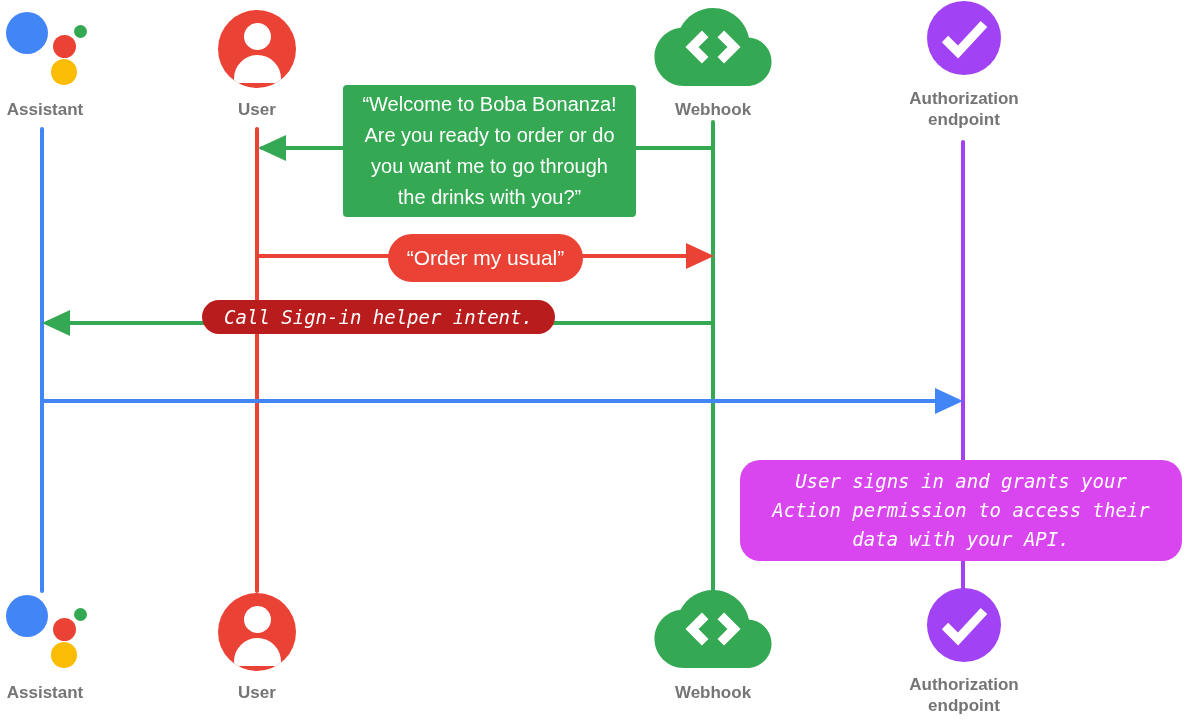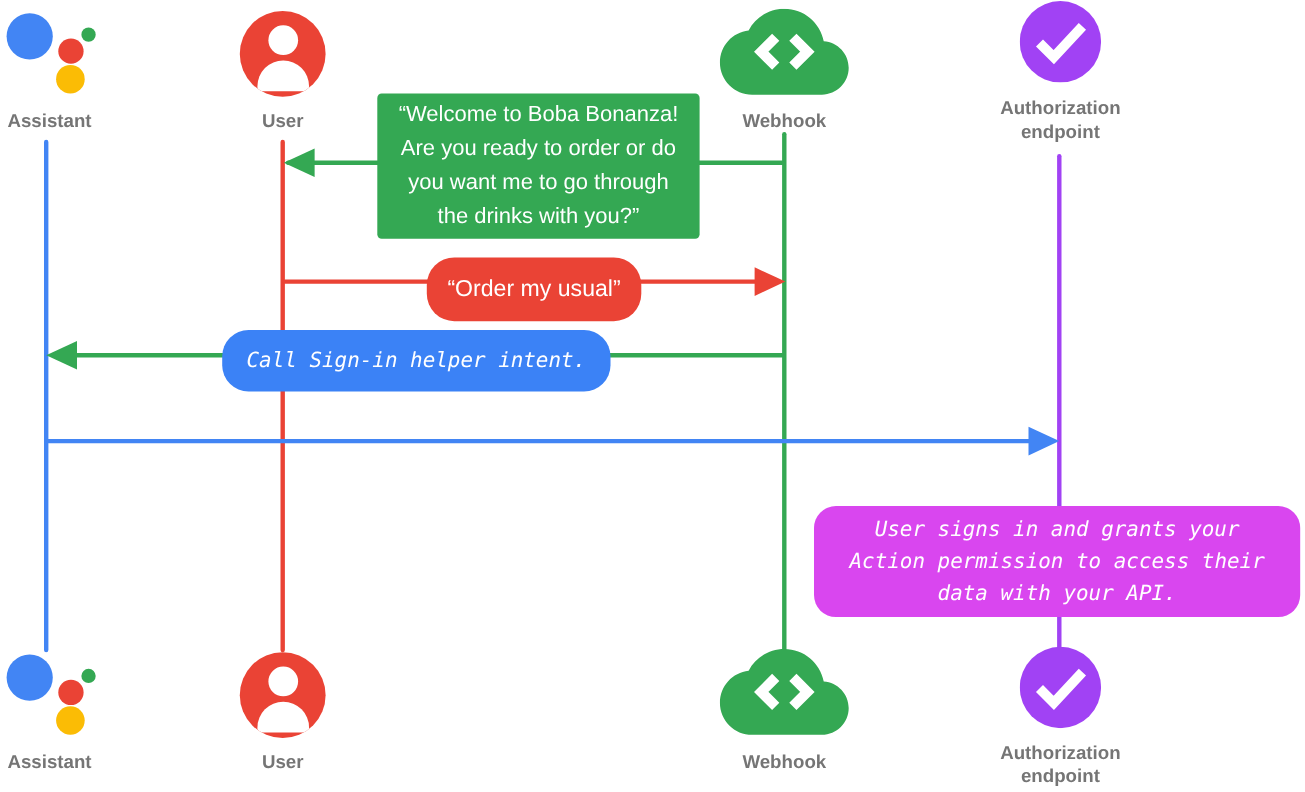--- a/index.html
+++ b/index.html
@@ -24,24 +24,24 @@
   .line-signin{left:68px;top:321px;width:645px;background:#34A853;}
   .head-signin{left:42px;top:310px;border-top:13px solid transparent;border-bottom:13px solid transparent;border-right:28px solid #34A853;}
   .line-redirect{left:42px;top:399px;width:897px;background:#4285F4;}
   .head-redirect{left:935px;top:388px;border-top:13px solid transparent;border-bottom:13px solid transparent;border-left:28px solid #4285F4;}
 
   
   .bubble{position:absolute;display:flex;align-items:center;justify-content:center;
           color:#fff;text-align:center;white-space:pre-line;z-index:5;}
   .bubble-welcome{left:343px;top:85px;width:293px;height:132px;background:#34A853;
           border-radius:4px;font-size:20px;line-height:31px;}
-  .bubble-order{left:388px;top:234px;width:195px;height:58px;background:#EA4335;
+  .bubble-order{left:388px;top:234px;width:195px;height:48px;background:#EA4335;
           border-radius:25px;font-size:21px;}
   .mono{font-family:"DejaVu Sans Mono","Liberation Mono",monospace;font-style:italic;}
-  .bubble-signin{left:202px;top:300px;width:353px;height:56px;background:#3b82f6;
+  .bubble-signin{left:202px;top:300px;width:353px;height:34px;background:#b91c1c;
           border-radius:24px;font-size:19px;}
   .bubble-redirect{left:303px;top:367px;width:404px;height:77px;background:#4285F4;
           border-radius:24px;font-size:19px;line-height:28px;}
   .bubble-note{left:740px;top:460px;width:442px;height:101px;background:#d946ef;
           border-radius:20px;font-size:19px;line-height:29px;}
 
   
   .actor-label{position:absolute;width:140px;text-align:center;color:#757575;
           font-size:17px;font-weight:700;white-space:pre-line;line-height:21px;z-index:4;}
   .circle{position:absolute;border-radius:50%;}

